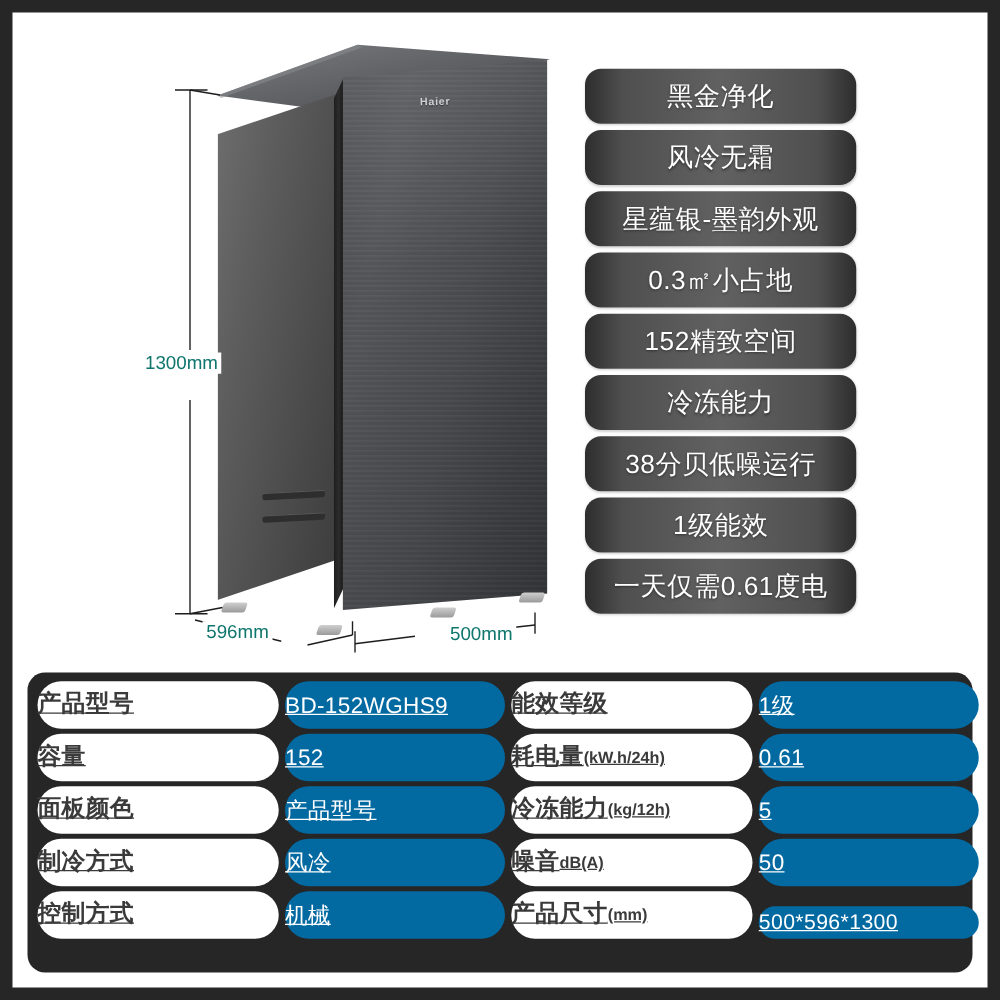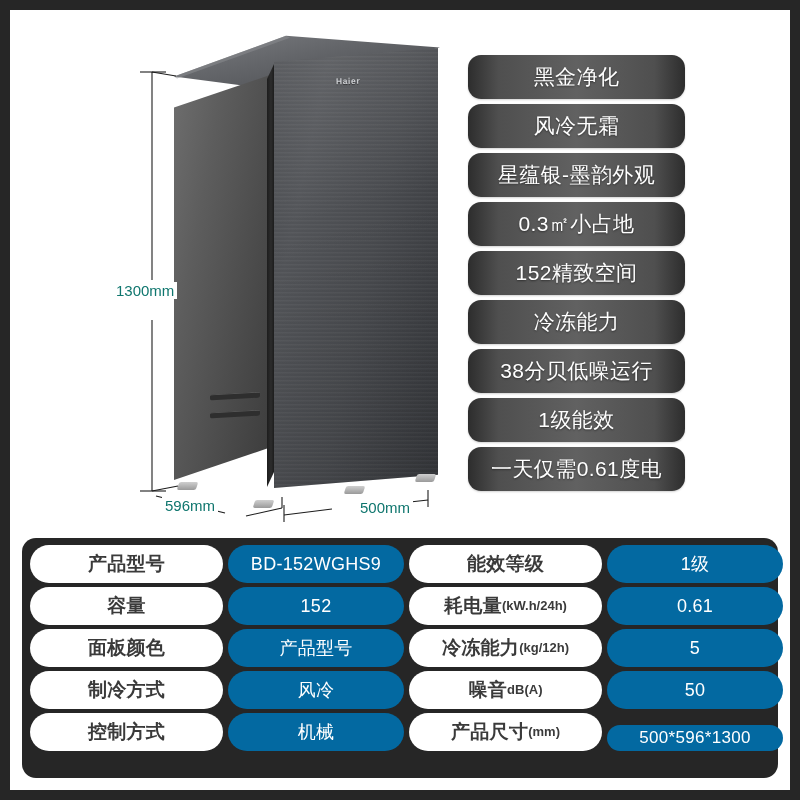--- a/index.html
+++ b/index.html
@@ -123,25 +123,26 @@
   #spec-panel {
     position:absolute; left:12px; top:528px; width:756px; height:240px;
     background:#262626;
     border-radius:14px;
     padding:7px 8px;
   }
   .spec-row { display:flex; height:38px; margin-bottom:4px; }
   .spec-row:last-child { margin-bottom:0; }
 
   .cell {
-    display:flex; align-items:center; justify-content:center;
+    display:flex; align-items:center; justify-content:flex-start;
     border-radius:19px;
     margin-right:5px;
     text-align:center;
     line-height:1.05;
+    text-decoration:underline;
   }
   .cell:last-child { margin-right:0; }
 
   .cell-label {
     background:#ffffff;
     color:#3a3a3a;
     font-weight:bold;
     font-size:19px;
     flex:0 0 193px;
     letter-spacing:.3px;

